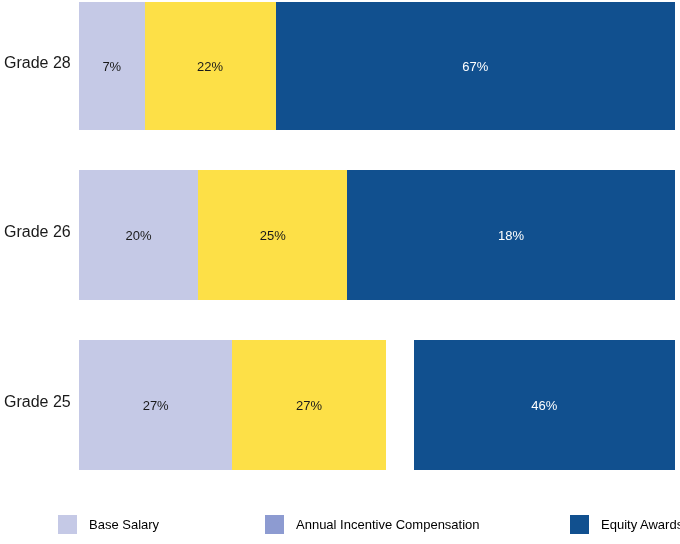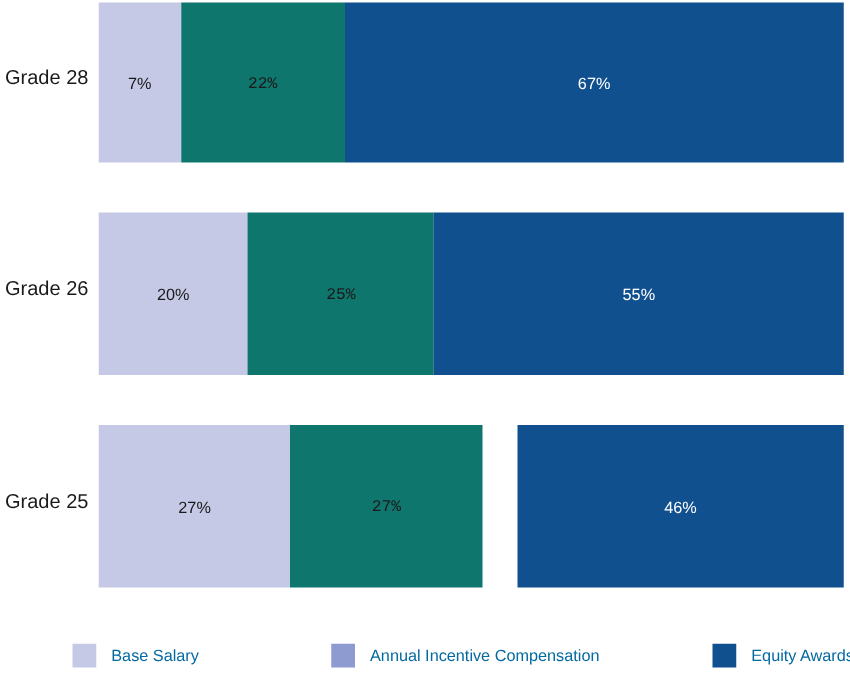--- a/index.html
+++ b/index.html
@@ -46,21 +46,21 @@
   .seg {
     height: 100%;
     display: flex;
     align-items: center;
     justify-content: center;
     font-size: 13px;
     box-sizing: border-box;
     overflow: hidden;
   }
   .seg.s0 { background: #c5c9e6; color: #1a1a1a; }
-  .seg.s1 { background: #0f766e; color: #1a1a1a; font-family: Liberation Mono, monospace; }
+  .seg.s1 { background: #fde047; color: #1a1a1a; }
   .seg.s2 { background: #11508f; color: #ffffff; text-align: center; }
 
   
   #legend {
     position: absolute;
     left: 0;
     top: 512px;
     width: 680px;
     height: 32px;
   }
@@ -76,21 +76,21 @@
     width: 19px;
     height: 19px;
     flex: 0 0 auto;
   }
   .legend-swatch.s0 { background: #c5c9e6; }
   .legend-swatch.s1 { background: #8d9bd1; }
   .legend-swatch.s2 { background: #11508f; }
   .legend-text {
     margin-left: 12px;
     font-size: 13px;
-    color: #0369a1;
+    color: #000000;
   }
   #legend-item-0 { left: 58px; }
   #legend-item-1 { left: 265px; }
   #legend-item-2 { left: 570px; }
 </style>
 </head>
 <body>
 
 <div id="chart-root">
 
@@ -101,21 +101,21 @@
       <div class="seg s1" style="width:22%;">22%</div>
       <div class="seg s2" style="width:67%;">67%</div>
     </div>
   </div>
 
   <div class="bar-row" id="bar-row-1" style="top:170px; height:130px;">
     <div class="cat-label" style="top:53px;">Grade 26</div>
     <div class="bar-track">
       <div class="seg s0" style="width:20%;">20%</div>
       <div class="seg s1" style="width:25%;">25%</div>
-      <div class="seg s2" style="width:55%;">55%</div>
+      <div class="seg s2" style="width:55%;">18%</div>
     </div>
   </div>
 
   <div class="bar-row" id="bar-row-2" style="top:340px; height:130px;">
     <div class="cat-label" style="top:53px;">Grade 25</div>
     <div class="bar-track">
       <div class="seg s0" style="width:27%;">27%</div>
       <div class="seg s1" style="width:27%;">27%</div>
       <div class="seg s2" style="width:46%;margin-left:28px;">46%</div>
     </div>

